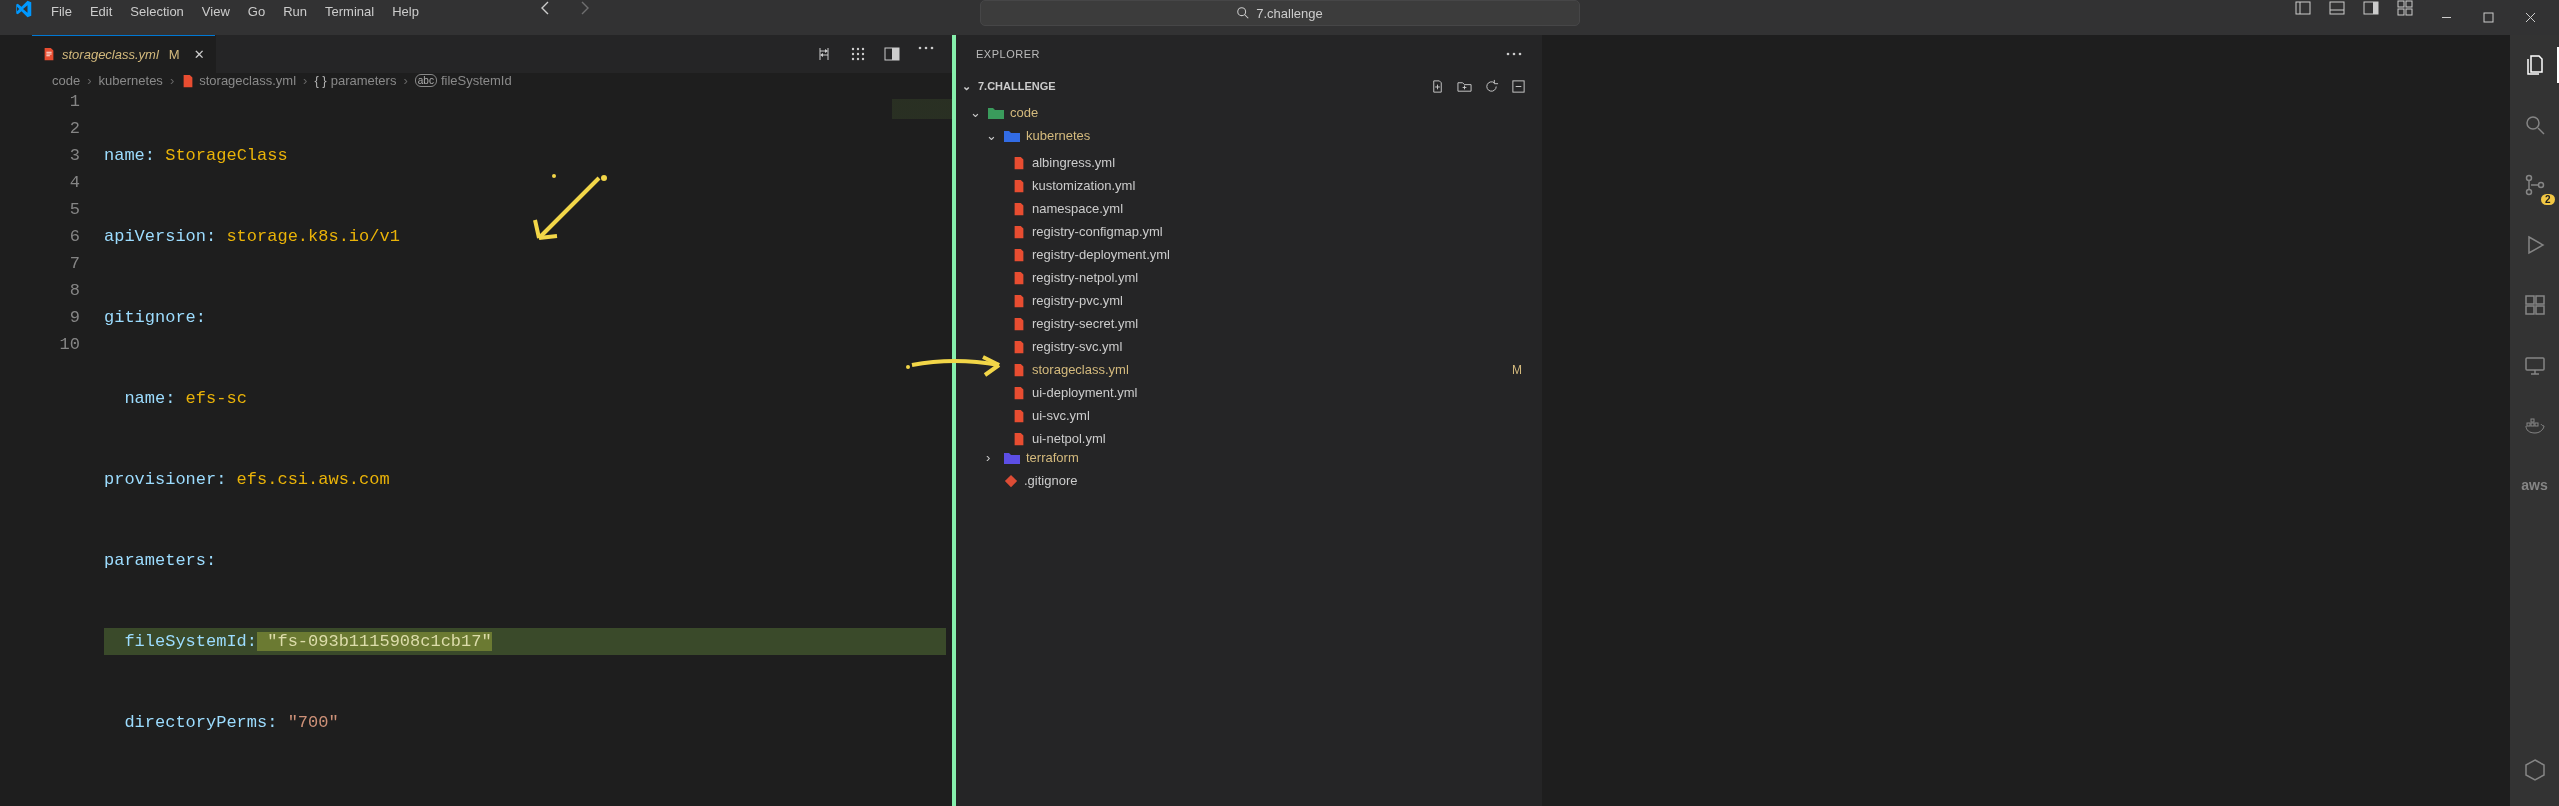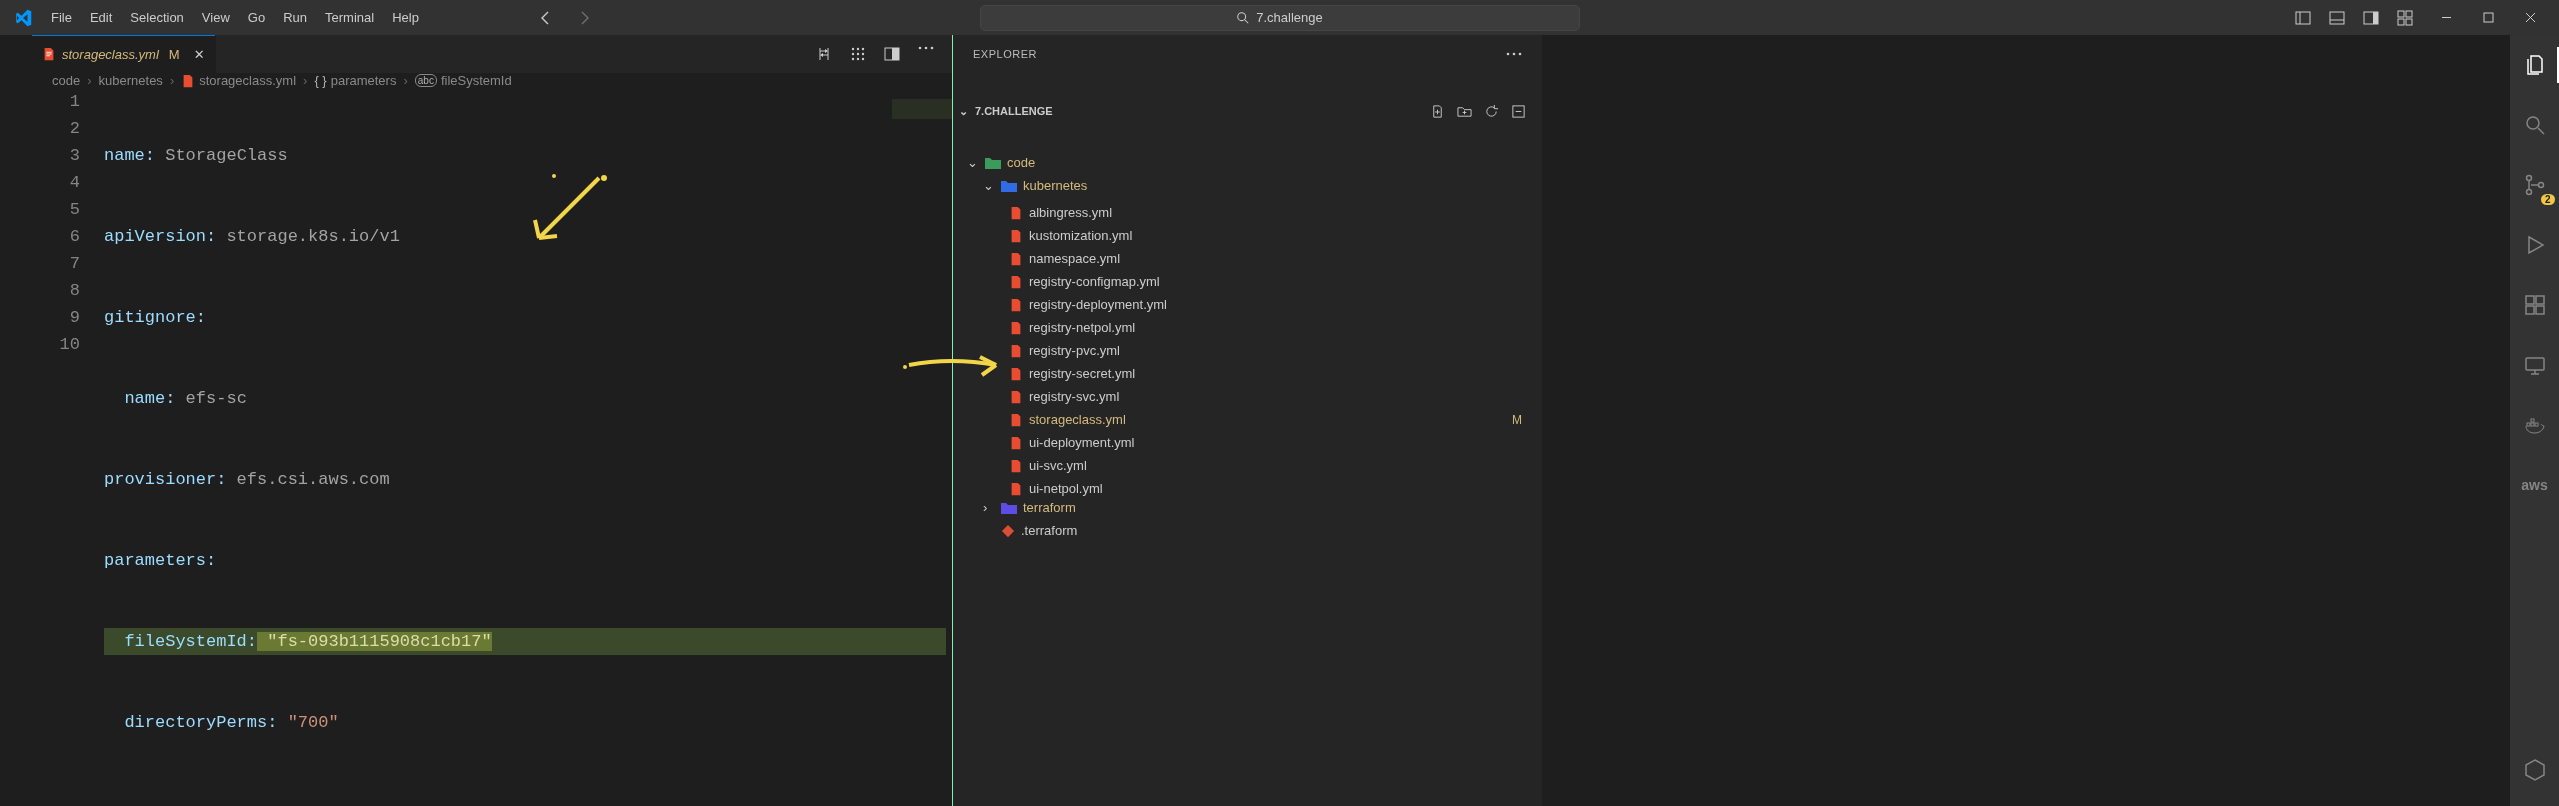--- a/index.html
+++ b/index.html
@@ -1,17 +1,17 @@
 <!DOCTYPE html>
 <html><head>
 <meta charset="utf-8">
 <style>
   * { margin:0; padding:0; box-sizing:border-box; }
   body { font-family:"Segoe UI",Arial,sans-serif; font-size:13px; background:#1e1e1e; color:#cccccc; width:2559px; height:806px; overflow:hidden; }
-  .titlebar { height:35px; background:#323233; display:flex; align-items:center; padding:0 8px; position:relative; }
+  .titlebar { height:35px; background:#323233; display:flex; align-items:flex-start; padding:0 8px; position:relative; }
   .vscode-logo { width:18px; height:18px; margin:0 10px 0 6px; }
   .menubar { display:flex; gap:0; }
   .menu-item { padding:4px 9px; cursor:pointer; color:#ccc; }
   .nav-arrows { display:flex; gap:22px; margin-left:110px; }
   .search-box { position:absolute; left:50%; transform:translateX(-50%); width:600px; height:26px; background:#3c3c3c; border:1px solid #464647; border-radius:5px; display:flex; align-items:center; justify-content:center; gap:6px; color:#ccc; }
   .title-icons { margin-left:auto; display:flex; gap:18px; align-items:center; margin-right:12px; }
   .window-controls { display:flex; gap:0; }
   .win-ctrl { width:42px; height:35px; display:flex; align-items:center; justify-content:center; color:#ccc; }
   .main { display:flex; height:771px;padding-left:32px; }
   .editor-area { width:920px; background:#1e1e1e; display:flex; flex-direction:column; position:relative; }
@@ -24,26 +24,26 @@
   .tab-close { color:#ccc; margin-left:8px; }
   .tab-actions { margin-left:auto; display:flex; gap:18px; margin-right:18px; color:#ccc; }
   .breadcrumbs { height:26px; display:flex; align-items:center; padding-left:20px; gap:4px; color:#8a8a8a; font-size:13px; }
   .bc-sep { color:#666; margin:0 3px; }
   .code-area { flex:1; display:flex; font-family:"Consolas","Courier New",monospace; font-size:17px; line-height:27px; }
   .gutter { width:72px; text-align:right; color:#858585; padding-right:24px; user-select:none; }
   .code { flex:1; white-space:pre; color:#d4d4d4; position:relative; padding-right:6px; }
   .line { height:27px; }
   .line.hl { background:#3a4a2a; }
   .k-key { color:#9cdcfe; }
-  .k-val { color:#a3a3a3; }
+  .k-val { color:#eab308; }
   .k-str { color:#ce9178; }
   .hl-box { background:#6b7a32; color:#dcdcaa; }
   .minimap { position:absolute; right:0; top:64px; width:60px; height:100px; opacity:.4; font-size:2px; background:linear-gradient(#3a4a2a 0 20%,transparent 20%); }
   .sidebar { flex:1; background:#252526; display:flex; }
-  .panel { width:590px; border-left:1px solid #86efac; display:flex; flex-direction:column;gap:25px; }
+  .panel { width:590px; border-left:4px solid #86efac; display:flex; flex-direction:column; }
   .panel-header { height:38px; display:flex; align-items:center; padding:0 20px; color:#bbbbbb; font-size:11px; text-transform:uppercase; letter-spacing:.5px; position:relative; }
   .panel-actions { margin-left:auto; display:flex; gap:14px; font-size:15px; }
   .proj-header { height:26px; display:flex; align-items:center; gap:4px; padding-left:6px; font-weight:600; font-size:11px; color:#ccc; }
   .proj-actions { margin-left:auto; display:flex; gap:12px; margin-right:16px; color:#ccc; }
   .tree { flex:1; padding-top:2px; }
   .tree-row { height:23px; display:flex; align-items:center; gap:6px; cursor:pointer; position:relative; }
   .indent-0 { padding-left:14px; }
   .indent-1 { padding-left:30px; }
   .indent-2f { padding-left:56px;align-items:flex-end; }
   .chev { width:12px; display:inline-block; color:#ccc; }
@@ -362,21 +362,21 @@
           <svg class="folder-icon" viewBox="0 0 16 14">
               <path fill="#5c4ee5" d="M0 2h5l2 2h9v9H0z"></path>
             </svg>
           <span class="tree-label gold">terraform</span>
         </div>
         <div class="tree-row indent-1">
           <span class="chev" style="opacity:0">·</span>
           <svg class="file-icon-y" viewBox="0 0 16 16">
               <path fill="#dd4c35" d="M8 1l7 7-7 7-7-7z"></path>
             </svg>
-          <span class="tree-label">.terraform</span>
+          <span class="tree-label">.gitignore</span>
         </div>
       </div>
     </div>
 
     <div style="flex:1;background:#1e1e1e"></div>
 
     <div class="activity-bar">
       <div class="act-item active">
         <svg width="24" height="24" viewBox="0 0 24 24">
             <path stroke="currentColor" stroke-width="1.5" fill="none" d="M8 3h8l3 3v13H8zM5 6v15h11"></path>

